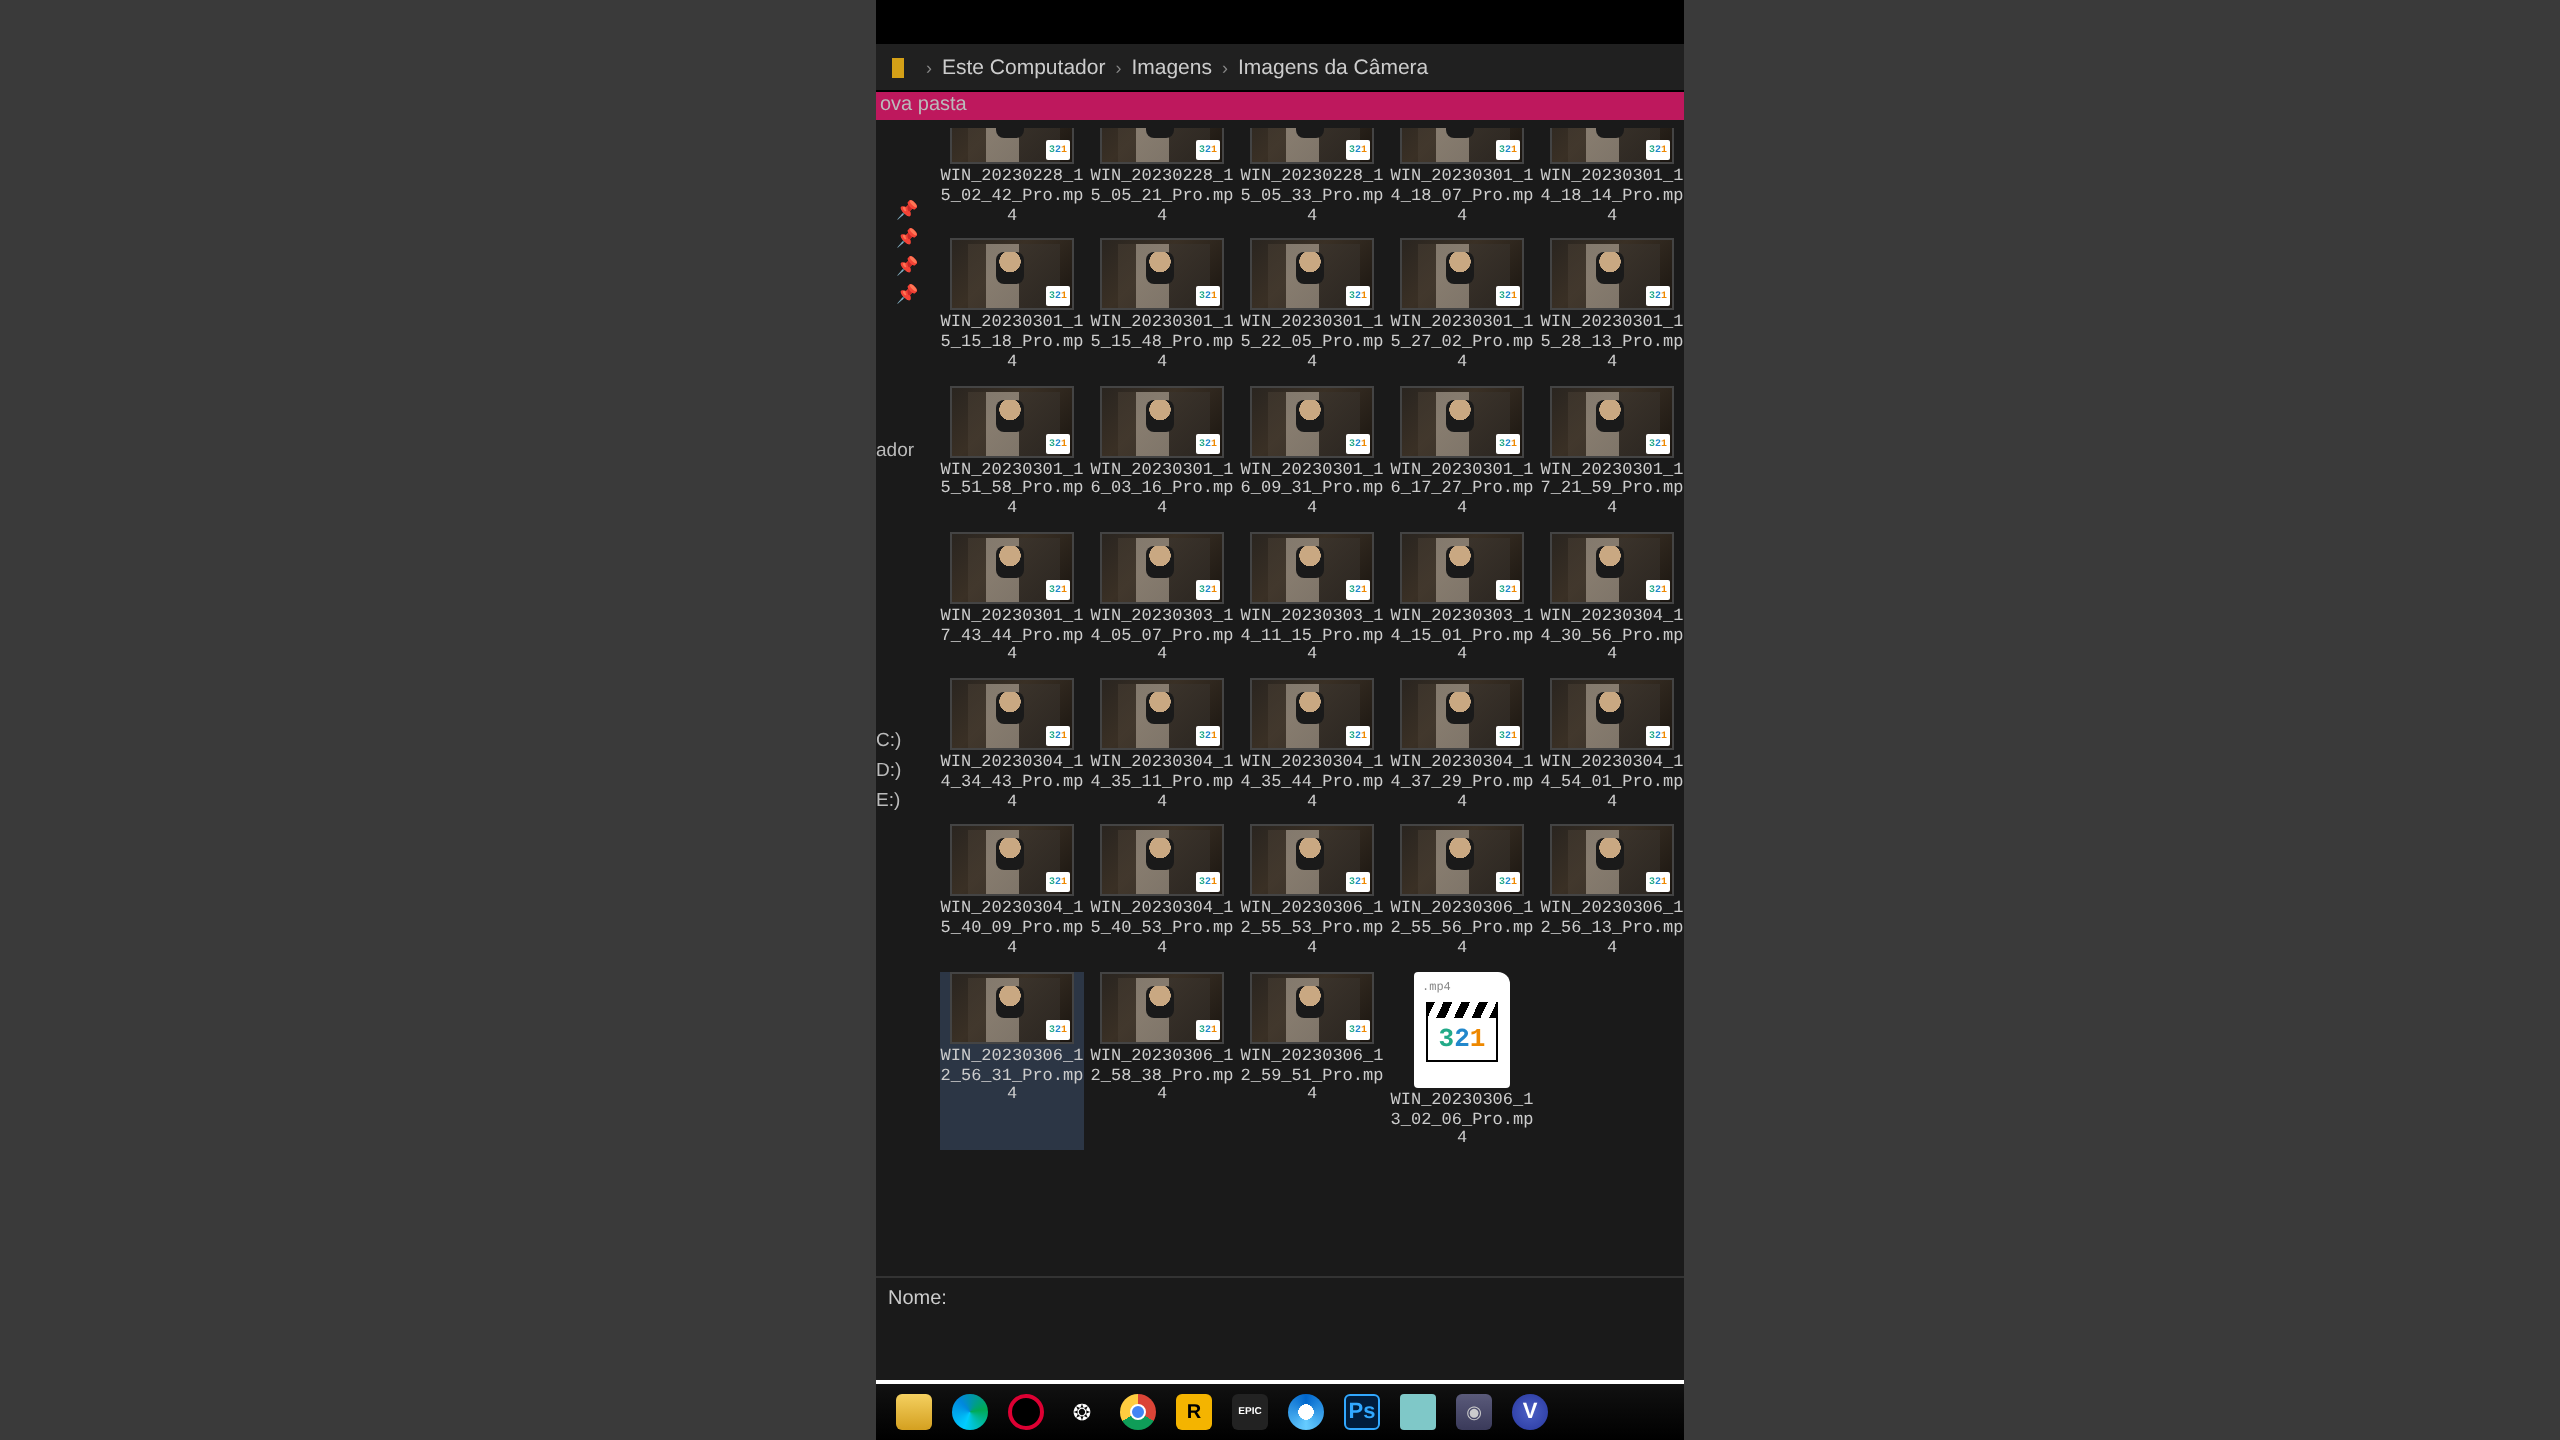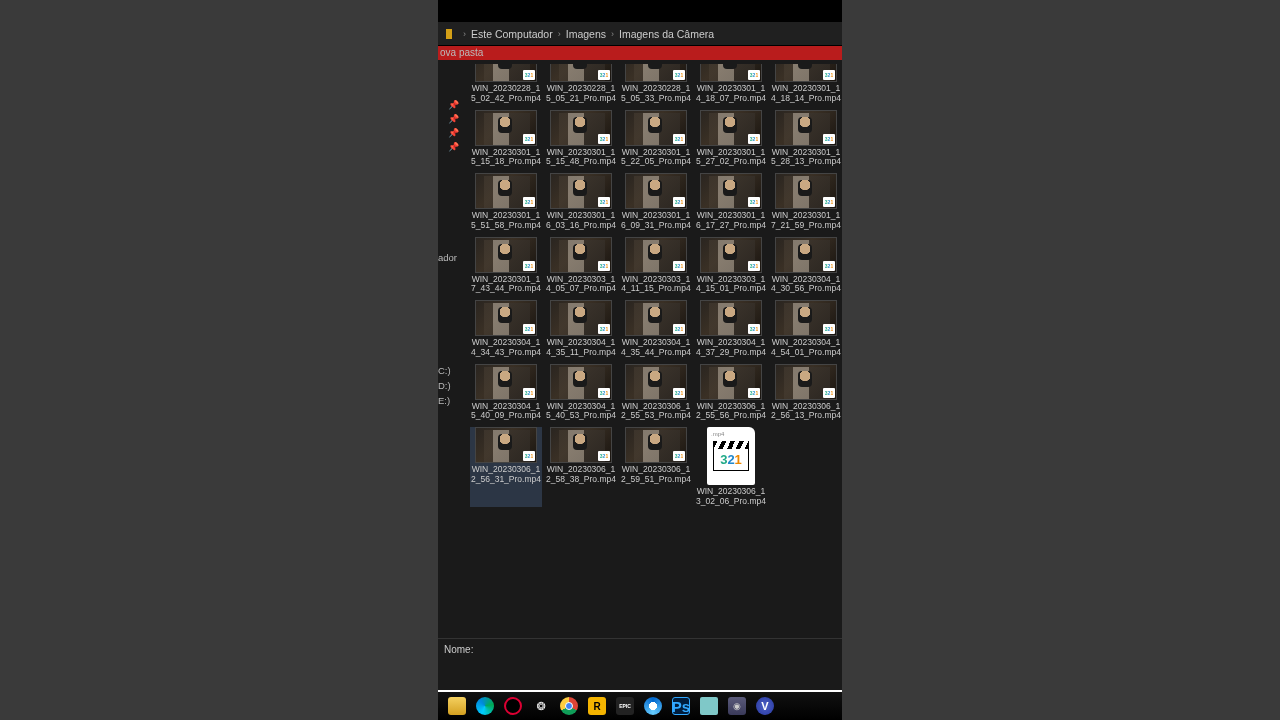--- a/index.html
+++ b/index.html
@@ -31,21 +31,21 @@
   display: flex;
   align-items: center;
   padding-left: 8px;
   font-size: 10.5px;
   color: #ccc;
 }
 .bc-home { width: 6px; height: 10px; background: #d4a017; margin-right: 6px; }
 .bc-sep { color: #888; margin: 0 5px; font-size: 9px; }
 .toolbar-row {
   height: 14px;
-  background: #b91c1c;
+  background: #be185d;
   font-size: 10px;
   color: #bbb;
   padding-left: 2px;
   line-height: 14px;
 }
 .content-area {
   display: flex;
   height: 578px;
 }
 .sidebar {
@@ -69,20 +69,21 @@
   position: absolute;
   left: 0;
   font-size: 9.5px;
   color: #bbb;
 }
 .file-grid-wrap {
   flex: 1;
   overflow: hidden;
   padding-left: 8px;
   padding-top: 4px;
+  font-family: Liberation Mono, monospace;
 }
 .file-grid {
   display: grid;
   grid-template-columns: repeat(5, 72px);
   gap: 6px 3px;
 }
 .file-item {
   width: 72px;
   display: flex;
   flex-direction: column;
@@ -251,21 +252,21 @@
   content: ""; position: absolute; inset: 5px;
   background: #4285f4; border-radius: 50%;
   border: 1.5px solid #fff;
 }
 .tb-rockstar { background: #f4b400; color: #000; font-weight: 900; font-size: 10px; }
 .tb-epic { background: #222; color: #fff; font-size: 5px; font-weight: bold; }
 .tb-ubi {
   background: radial-gradient(circle, #fff 30%, transparent 31%), conic-gradient(#06c, #6cf, #06c);
   border-radius: 50%;
 }
-.tb-ps { background: #001d3d; color: #31a8ff; font-weight: bold; font-size: 15px; border: 1px solid #31a8ff; }
+.tb-ps { background: #001d3d; color: #31a8ff; font-weight: bold; font-size: 11px; border: 1px solid #31a8ff; }
 .tb-app1 { background: #7fc8c8; border-radius: 2px; }
 .tb-cam { background: linear-gradient(#5a5a7a,#3a3a5a); border-radius: 3px; color: #ccc; font-size: 9px; }
 .tb-v { background: radial-gradient(circle,#4b5fc4,#2838a0); border-radius: 50%; color: #fff; font-weight: bold; }
 </style>
 </head>
 <body>
 
 <div class="center-col">
 
   <div class="titlebar"></div>
@@ -283,21 +284,21 @@
   <div class="toolbar-row">
     <span>ova pasta</span>
   </div>
 
   <div class="content-area">
     <div class="sidebar">
       <div class="pin-icon">📌</div>
       <div class="pin-icon">📌</div>
       <div class="pin-icon">📌</div>
       <div class="pin-icon">📌</div>
-      <div class="sidebar-label" style="top:192px">ador</div>
+      <div class="sidebar-label" style="top:160px">ador</div>
       <div class="sidebar-label" style="top:305px">C:)</div>
       <div class="sidebar-label" style="top:320px">D:)</div>
       <div class="sidebar-label" style="top:335px">E:)</div>
     </div>
 
     <div class="file-grid-wrap">
       <div class="file-grid" id="grid">
           <div class="file-item">
             <div class="partial-thumb">
               <div class="thumb">

